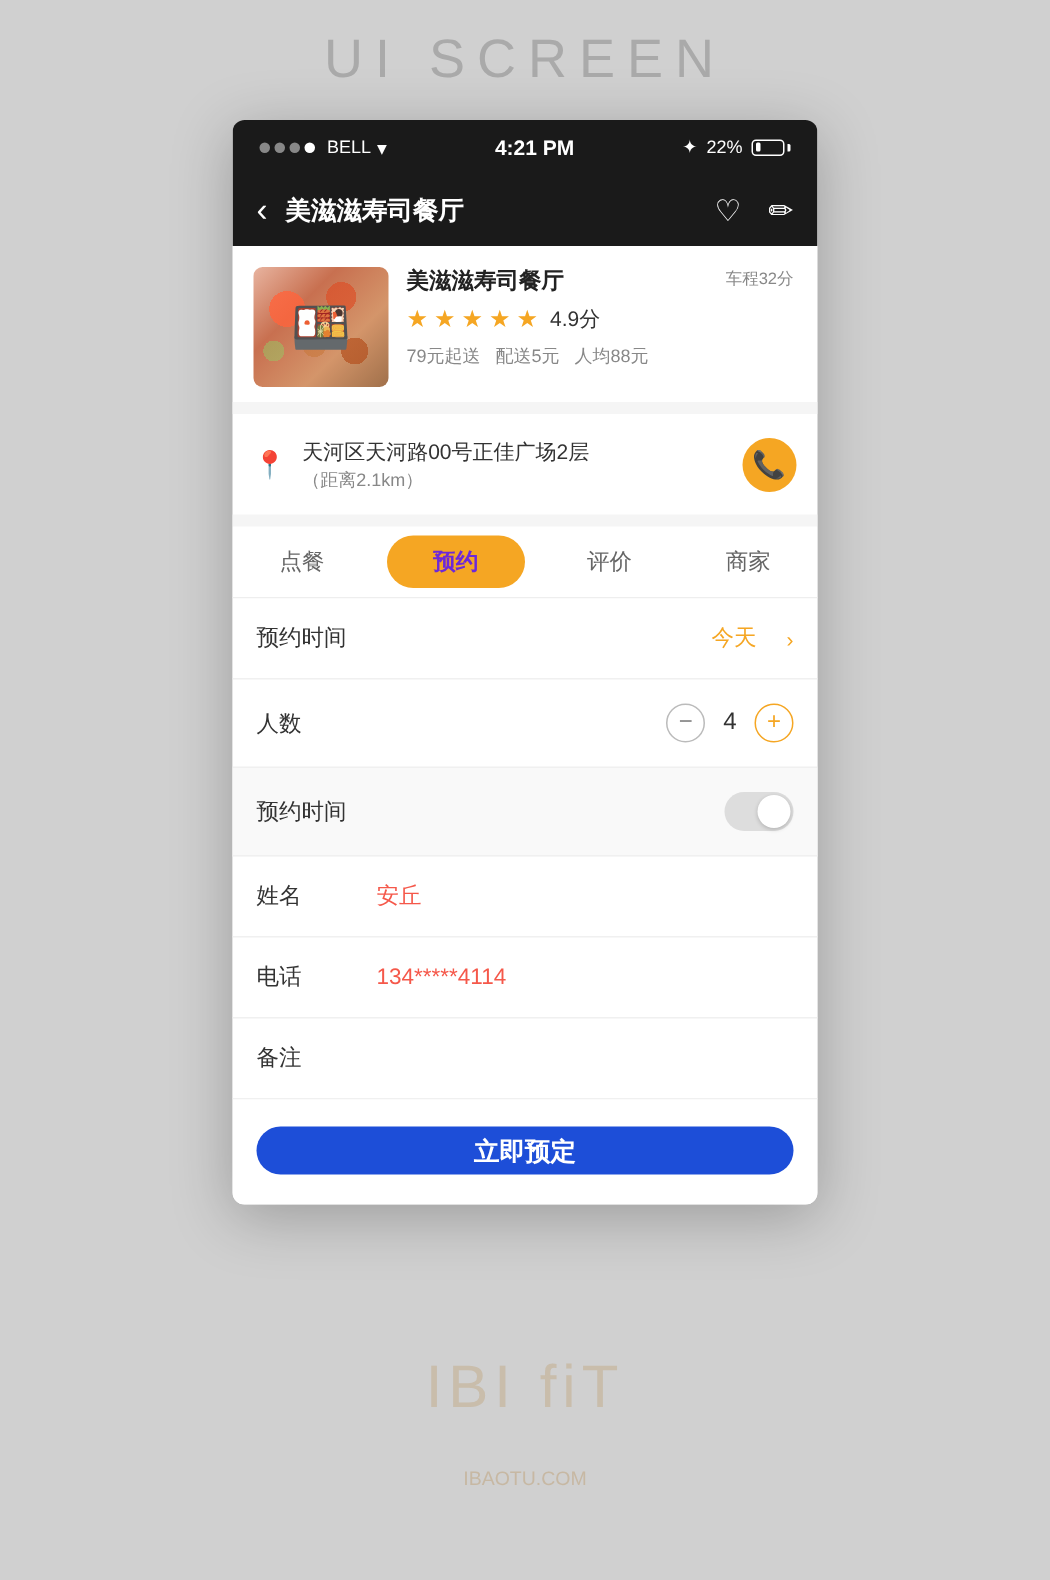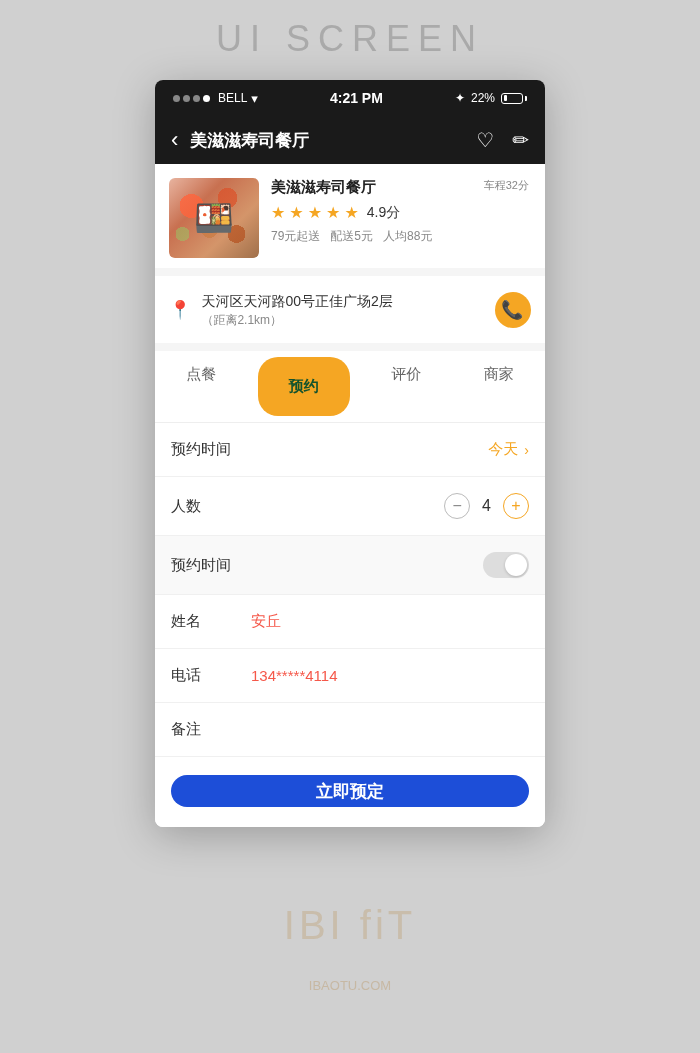--- a/index.html
+++ b/index.html
@@ -220,24 +220,24 @@
       flex: 1;
       text-align: center;
       padding: 14px 0;
       font-size: 15px;
       color: #666;
       cursor: pointer;
       position: relative;
     }
     .tab-item.active {
       background: #f5a623;
-      color: #14532d;
+      color: #6d28d9;
       border-radius: 20px;
       margin: 6px 10px;
-      padding: 20px 0;
+      padding: 8px 0;
       font-weight: 600;
     }
     .tab-item.active::after { display: none; }
 
     
     .form-section { background: #fff; }
     .form-row {
       display: flex;
       align-items: center;
       padding: 16px 16px;
@@ -247,21 +247,21 @@
     .form-label {
       font-size: 15px;
       color: #333;
       width: 80px;
       flex-shrink: 0;
     }
     .form-value-right {
       margin-left: auto;
       display: flex;
       align-items: center;
-      gap: 6px;
+      gap: 20px;
     }
     .form-value-text {
       font-size: 15px;
       color: #f5a623;
     }
     .chevron { font-size: 14px; color: #f5a623; }
 
     
     .counter { display: flex; align-items: center; gap: 12px; }
     .counter-btn {

